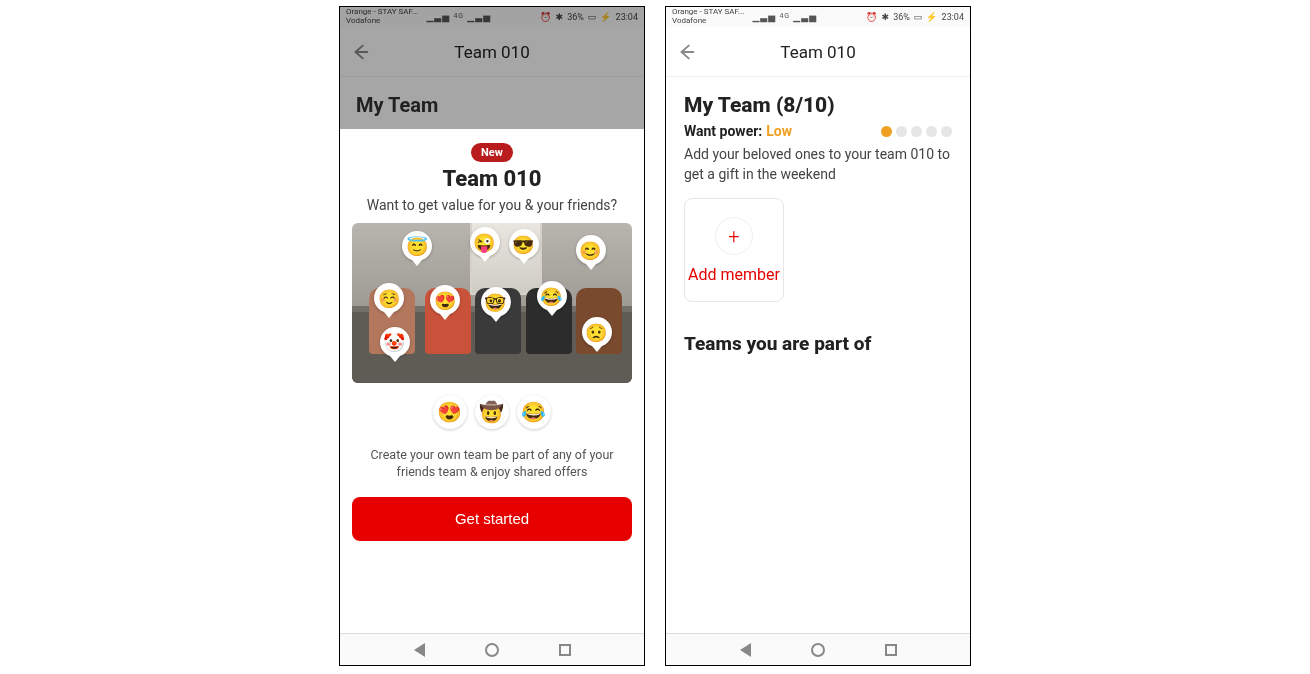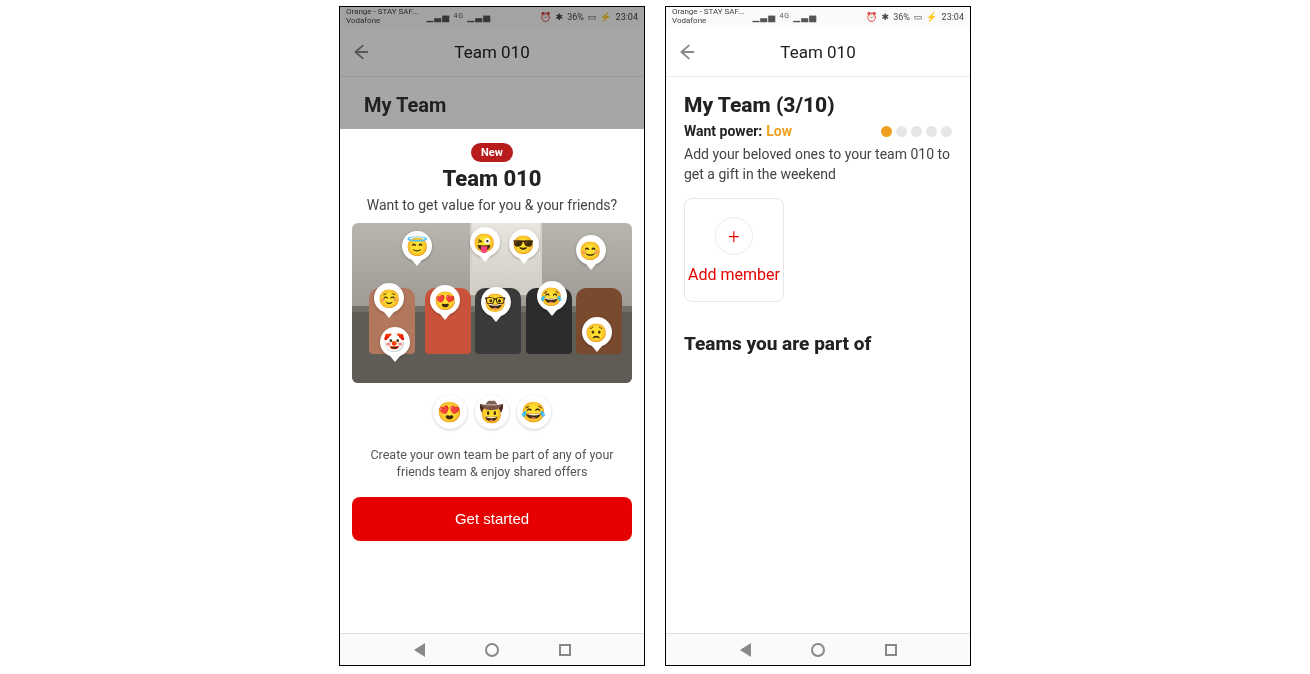--- a/index.html
+++ b/index.html
@@ -72,21 +72,20 @@
   .header .back {
     width:40px;display:flex;justify-content:center;align-items:center;color:#888;
   }
   .header .title {
     flex:1;text-align:center;font-size:17px;color:#222;margin-left:-40px;
   }
   .content { flex:1; overflow:hidden; position:relative; }
   .left .header, .left .dim-bg { z-index:1; }
   .dim-bg {
     padding:16px;
-    margin-left:8px;
   }
   .dim-bg h2 {
     font-size:20px;font-weight:700;color:#333;
   }
   .sheet {
     position:absolute;left:0;right:0;bottom:32px;top:122px;
     background:#fff;border-top-left-radius:12px;border-top-right-radius:12px;
     z-index:3;padding:14px 10px 10px;display:flex;flex-direction:column;align-items:center;
   }
   .badge {
@@ -260,21 +259,21 @@
   <div class="header">
     <div class="back">
       <svg class="arrow-svg" viewBox="0 0 24 24">
           <path d="M15 5 L7 12 L15 19 M7 12 L20 12"></path>
         </svg>
     </div>
     <div class="title">Team 010</div>
   </div>
   <div class="content">
     <div class="section">
-      <div class="myteam-h">My Team (3/10)</div>
+      <div class="myteam-h">My Team (8/10)</div>
       <div class="power-row">
         <span class="power-label">Want power:</span>
         <span class="power-val">Low</span>
         <div class="dots" id="power-dots">
             <span class="dot on"></span>
             <span class="dot"></span>
             <span class="dot"></span>
             <span class="dot"></span>
             <span class="dot"></span>
           </div>

